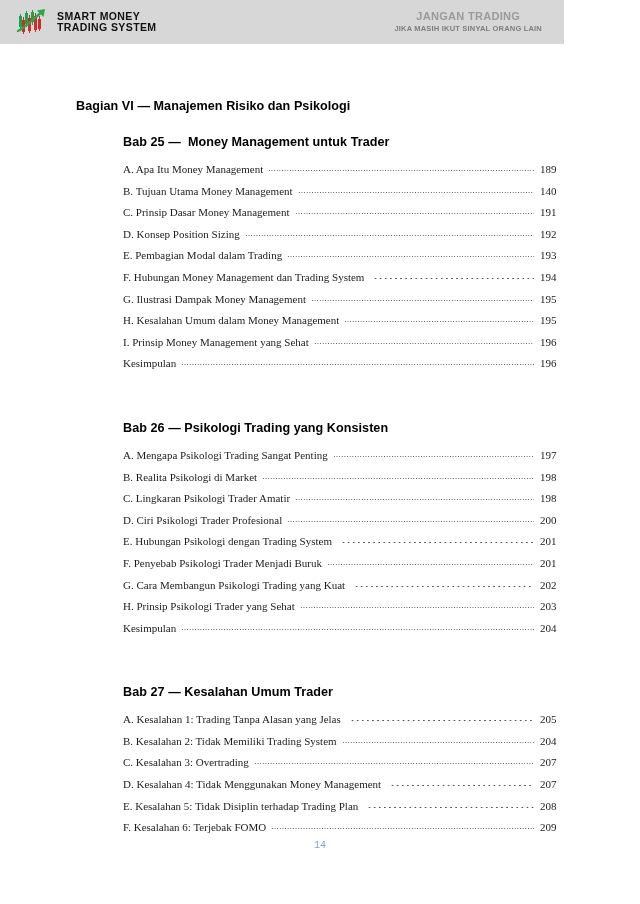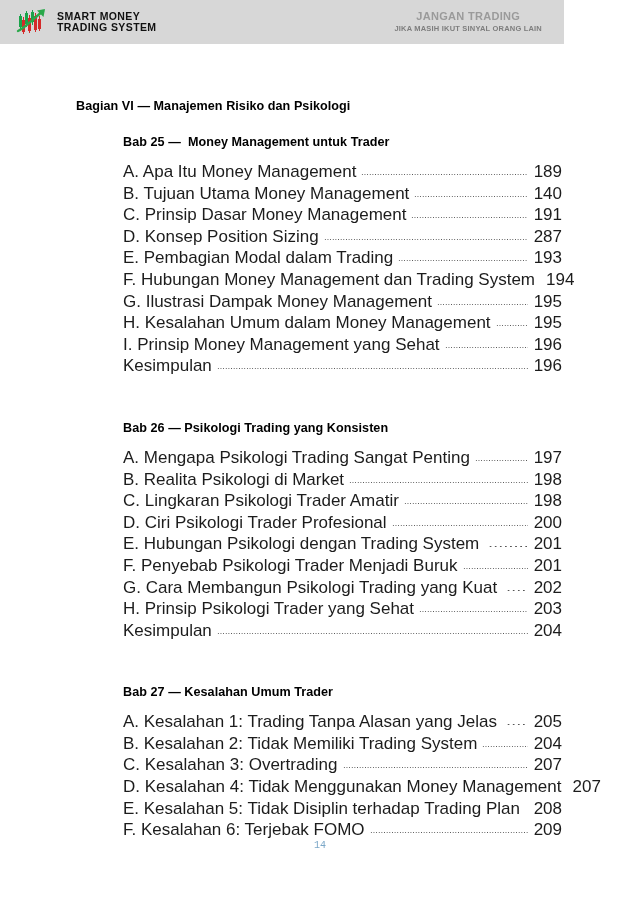--- a/index.html
+++ b/index.html
@@ -105,25 +105,26 @@
     margin-bottom: 0;
     margin-left: 47px;
   }
   .chapter-block + .chapter-block {
     margin-top: 42px;
   }
 
   .toc-row {
     display: flex;
     align-items: baseline;
-    font-size: 17px;
+    font-size: 11px;
     color: #1c1c1c;
     line-height: 1;
     height: 21.6px;
     white-space: nowrap;
+    font-family: Liberation Serif, serif;
   }
   .toc-label {
     flex: 0 0 auto;
     padding-right: 3px;
   }
   .toc-leader {
     flex: 1 1 auto;
     overflow: hidden;
     height: 10px;
     position: relative;
@@ -225,21 +226,21 @@
             <span class="toc-page">140</span>
           </div>
           <div class="toc-row">
             <span class="toc-label">C. Prinsip Dasar Money Management</span>
             <span class="toc-leader"></span>
             <span class="toc-page">191</span>
           </div>
           <div class="toc-row">
             <span class="toc-label">D. Konsep Position Sizing</span>
             <span class="toc-leader"></span>
-            <span class="toc-page">287</span>
+            <span class="toc-page">192</span>
           </div>
           <div class="toc-row">
             <span class="toc-label">E. Pembagian Modal dalam Trading</span>
             <span class="toc-leader"></span>
             <span class="toc-page">193</span>
           </div>
           <div class="toc-row wide">
             <span class="toc-label">F. Hubungan Money Management dan Trading System</span>
             <span class="toc-leader"></span>
             <span class="toc-page">194</span>

